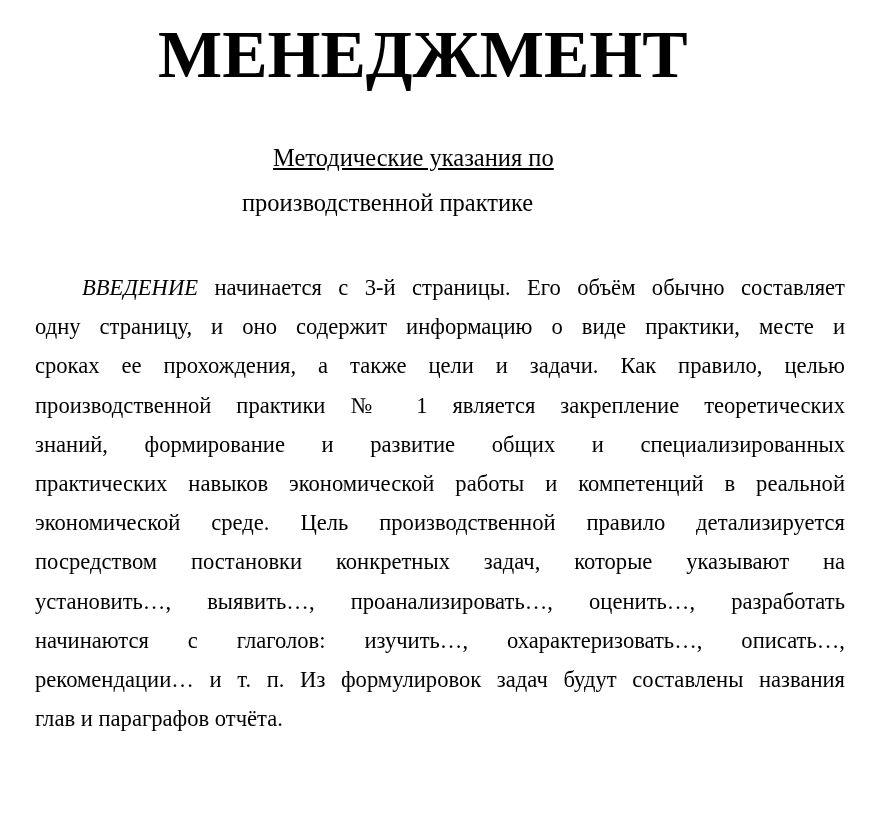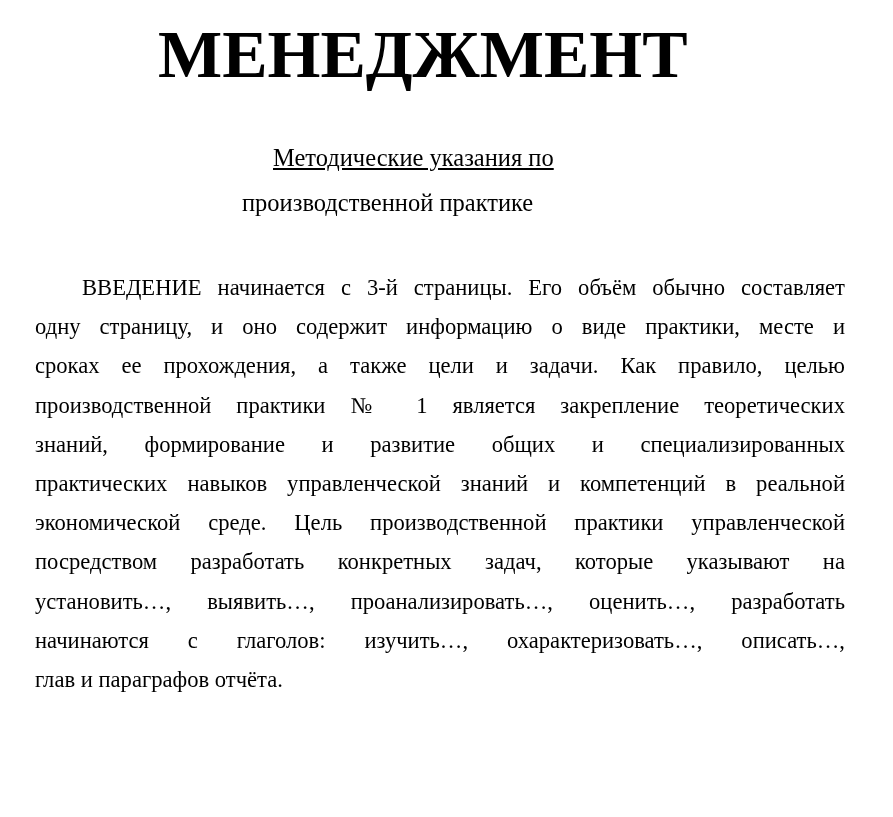--- a/index.html
+++ b/index.html
@@ -52,41 +52,43 @@
       text-align-last: justify;
       white-space: nowrap;
     }
     .line.last {
       text-align-last: left;
     }
     .line.first {
       padding-left: 47px;
     }
     .italic {
+      font-style: italic;
     }
   </style>
 </head>
 <body>
 
 <div>
 
   <div class="title">МЕНЕДЖМЕНТ</div>
 
   <div>
     <div class="subtitle-line l1">Методические указания по</div>
     <div class="subtitle-line l2">производственной практике</div>
   </div>
 
   <div class="body-text">
     <span class="line first"><span class="italic">ВВЕДЕНИЕ</span><span> начинается с 3-й страницы. Его объём обычно составляет</span></span>
     <span class="line">одну страницу, и оно содержит информацию о виде практики, месте  и</span>
     <span class="line">сроках ее прохождения, а также цели и задачи. Как правило, целью</span>
     <span class="line">производственной практики № 1 является закрепление теоретических</span>
     <span class="line">знаний, формирование и развитие общих и специализированных</span>
-    <span class="line">практических навыков управленческой знаний и компетенций в реальной</span>
-    <span class="line">экономической среде. Цель производственной практики управленческой</span>
-    <span class="line">посредством разработать конкретных задач, которые указывают на</span>
+    <span class="line">практических навыков экономической работы и компетенций в реальной</span>
+    <span class="line">экономической среде. Цель производственной правило детализируется</span>
+    <span class="line">посредством постановки конкретных задач, которые указывают на</span>
     <span class="line">установить…, выявить…, проанализировать…, оценить…, разработать</span>
     <span class="line">начинаются с глаголов: изучить…, охарактеризовать…, описать…,</span>
+    <span class="line">рекомендации… и т. п. Из формулировок задач будут составлены названия</span>
     <span class="line last">глав и параграфов отчёта.</span>
   </div>
 
 </div>
 
 </body></html>

